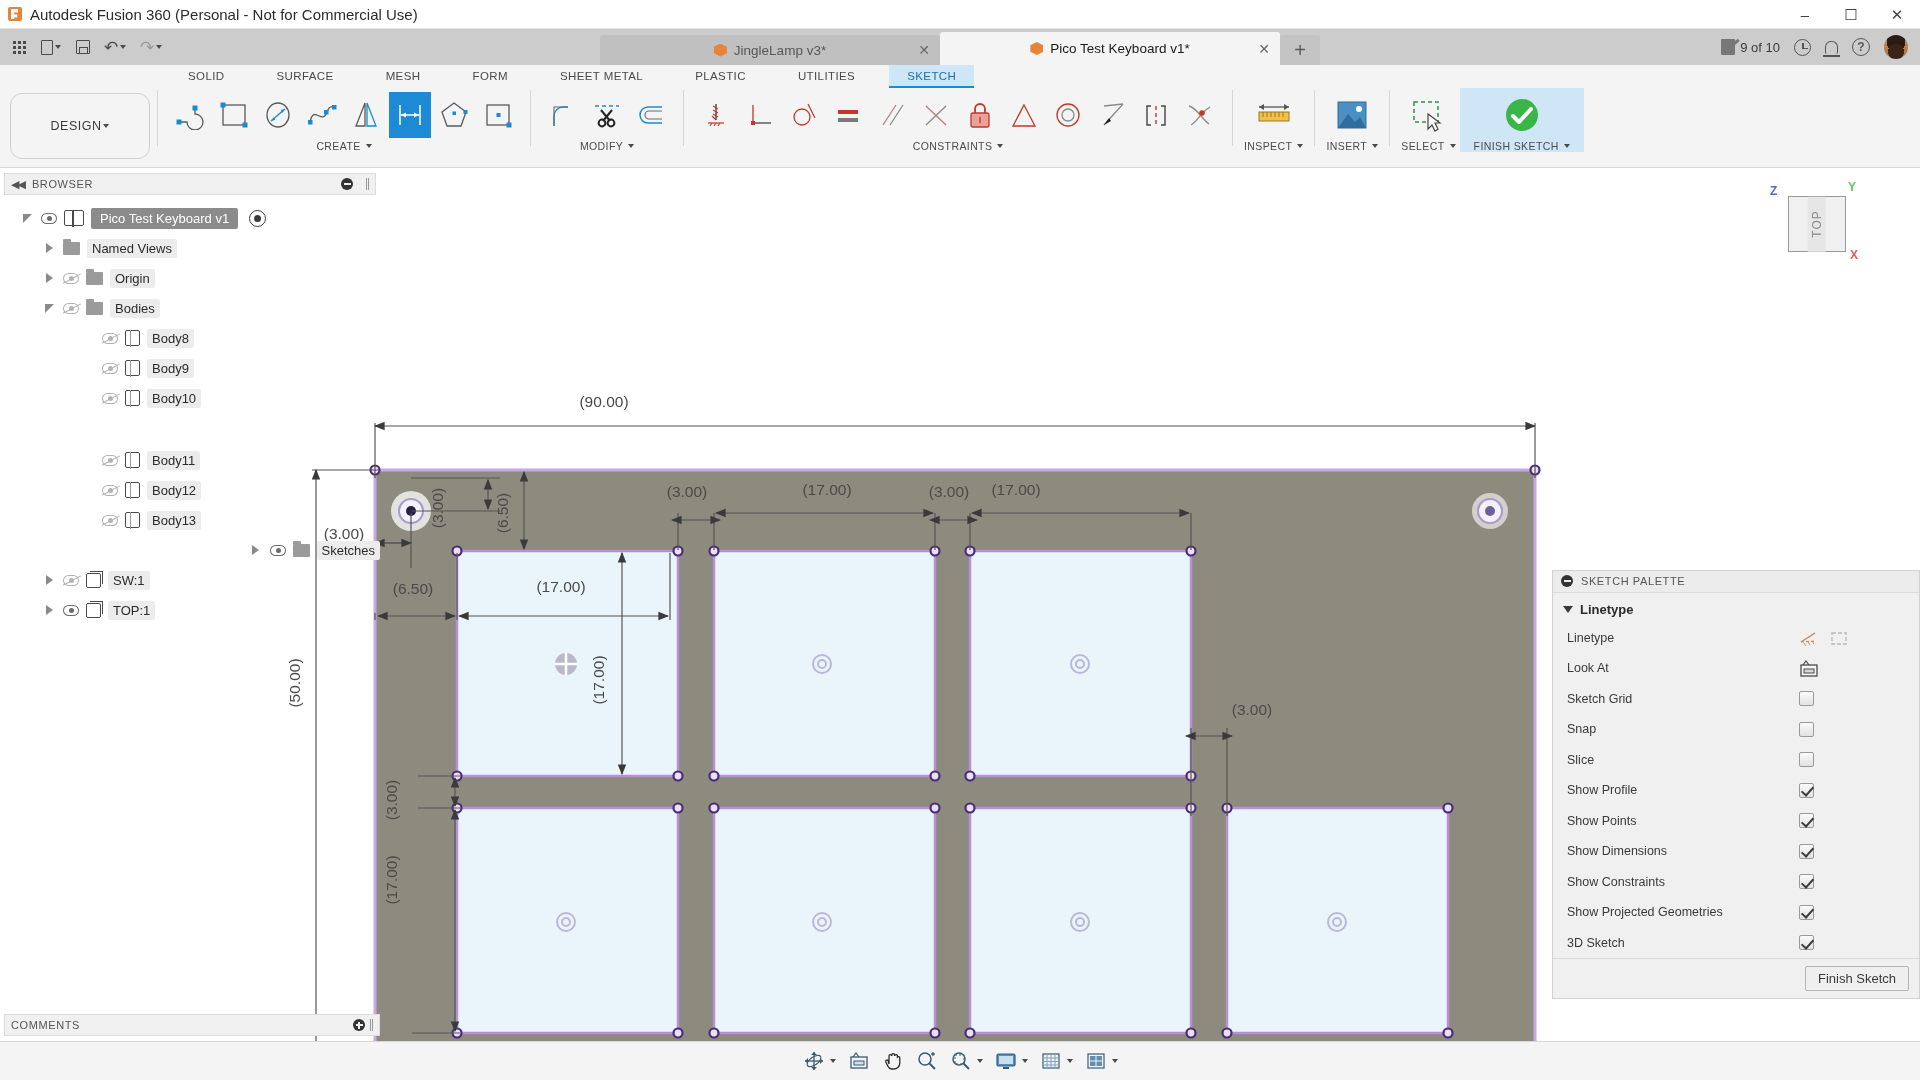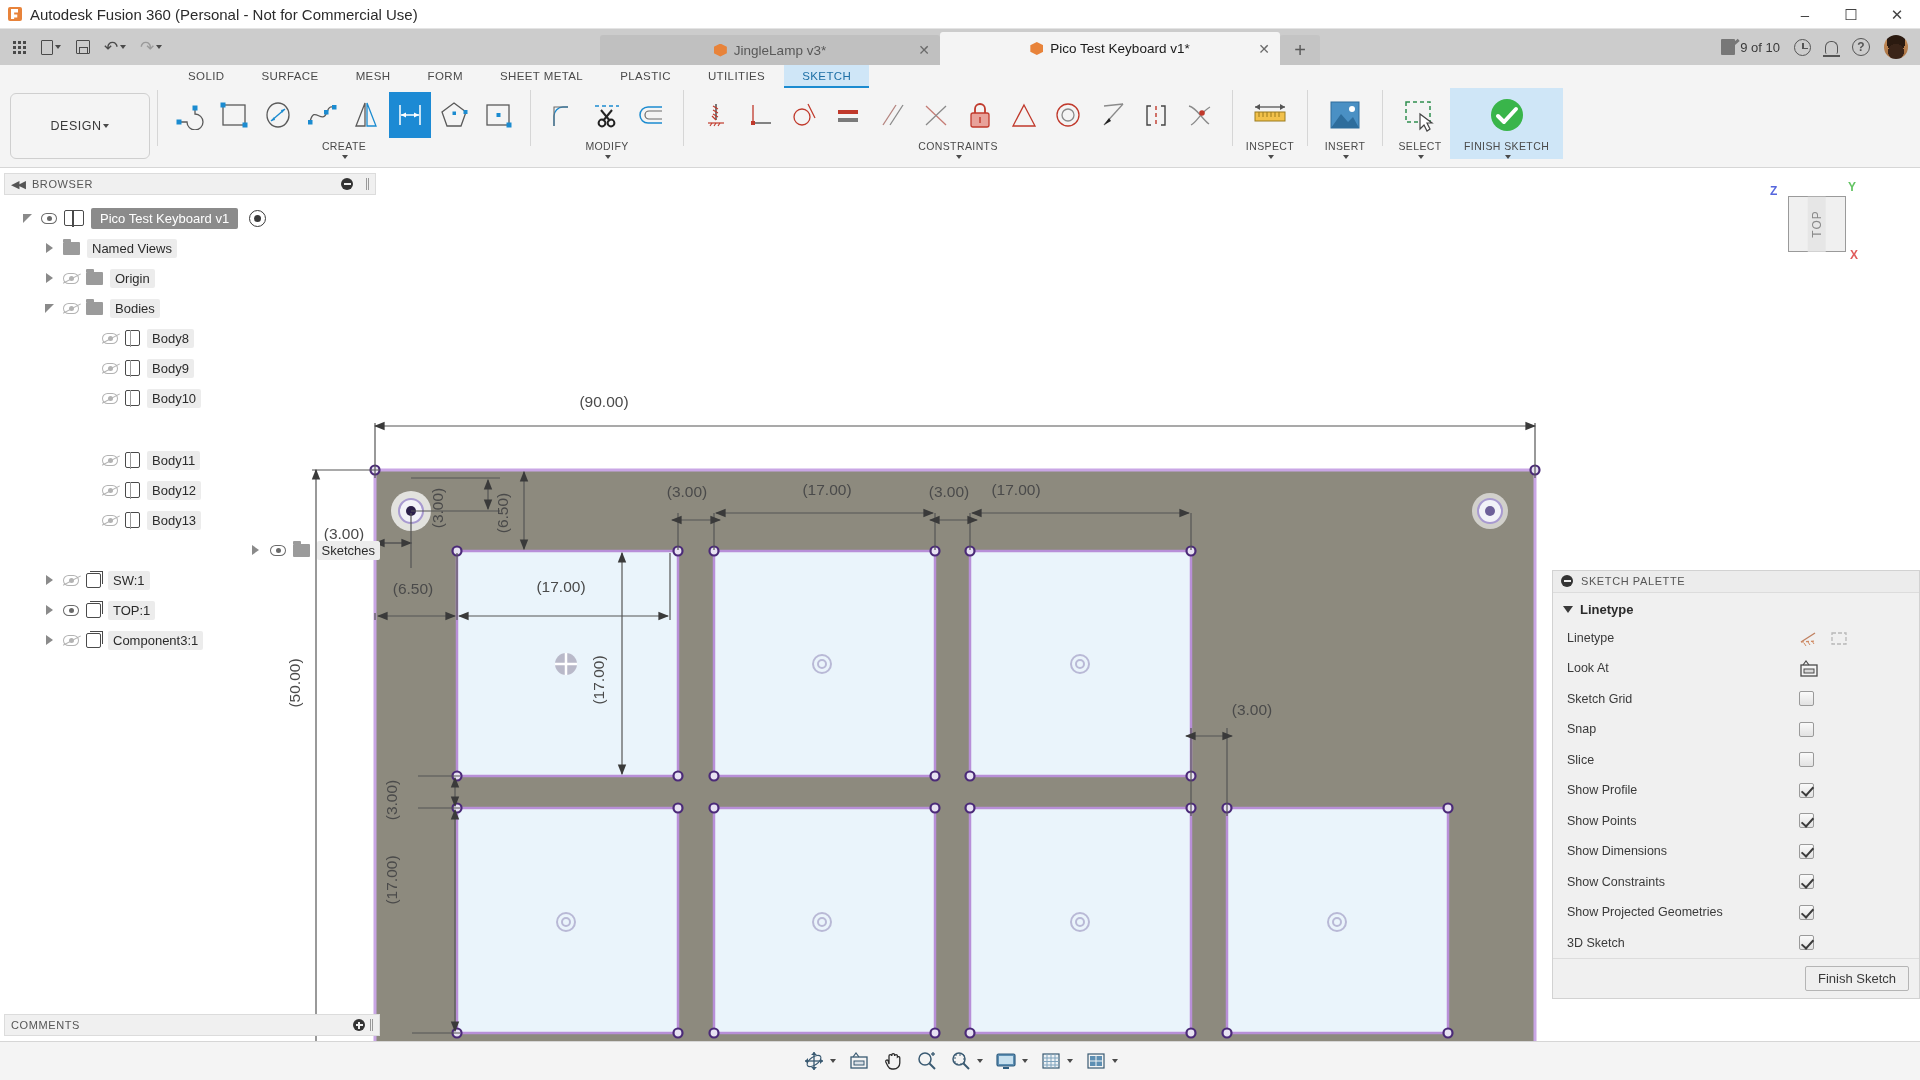--- a/index.html
+++ b/index.html
@@ -81,37 +81,37 @@
   .avatar{width:24px;height:24px;border-radius:50%;background:
      radial-gradient(circle at 50% 70%, #3a2418 0 38%, transparent 39%),
      radial-gradient(circle at 50% 30%, #2b1a10 0 45%, transparent 46%),
      linear-gradient(#c8905c,#a87040);}
   .nine-of{font-size:13px;color:#3a3a3a;}
   .edit-ic{width:14px;height:16px;background:#777;position:relative;border-radius:1px;}
   .edit-ic:after{content:"";position:absolute;right:-5px;top:3px;width:11px;height:3px;background:#777;transform:rotate(-40deg);}
 
   
   #ribbon{background:#f4f4f4;border-bottom:1px solid #d6d6d6;}
-  #ribtabs{height:23px;display:flex;align-items:flex-end;padding-left:170px;gap:1px;}
+  #ribtabs{height:23px;display:flex;align-items:flex-end;padding-left:170px;gap:16px;}
   .ribtab{
     padding:0 18px;height:23px;line-height:23px;font-size:11.5px;letter-spacing:.4px;
     color:#4a4a4a;position:relative;
   }
   .ribtab.active{background:#cfe6f7;color:#1d6fa5;margin-top:24px;}
   .ribtab.active:after{content:"";position:absolute;left:0;right:0;bottom:0;height:2.5px;background:#1b8bd0;}
 
   #ribbody{height:79px;display:flex;align-items:flex-start;padding-left:10px;}
   .design-btn{
     width:140px;height:66px;margin-top:5px;background:#f4f4f4;border:1px solid #cfcfcf;
-    border-radius:6px;display:flex;align-items:center;justify-content:center;
+    border-radius:12px;display:flex;align-items:center;justify-content:center;
     font-size:12.5px;letter-spacing:.5px;color:#3a3a3a;flex:none;
   }
   .rib-group{display:flex;flex-direction:column;align-items:center;padding:0 4px;position:relative;}
   .rib-icons{display:flex;align-items:center;height:54px;gap:2px;}
-  .rib-label{font-size:10.5px;letter-spacing:.4px;color:#4a4a4a;display:flex;align-items:center;gap:3px;margin-top:-2px;flex-direction:column;}
+  .rib-label{font-size:10.5px;letter-spacing:.4px;color:#4a4a4a;display:flex;align-items:center;gap:3px;margin-top:-2px;}
   .rib-label .caret{border-top-color:#4a4a4a;}
   .ribbtn{width:42px;height:46px;display:flex;align-items:center;justify-content:center;position:relative;}
   .ribbtn.big{width:52px;height:60px;flex-direction:column;gap:2px;}
   .ribbtn.sel{background:#1c8ad4;}
   .divider{width:1px;height:56px;background:#d6d6d6;margin:2px 7px 0 7px;}
 
   
   #main{position:relative;height:calc(1080px - 29px - 36px - 103px - 39px);}
   #canvas{position:absolute;inset:0;background:#ffffff;overflow:hidden;}
 
@@ -842,28 +842,20 @@
         <span class="tlabel">SW:1</span>
       </div>
       <div class="tnode" style="padding-left:38px;">
         <span class="tw">
             <i class="tri-right"></i>
           </span>
         <span class="eye"></span>
         <span class="compic"></span>
         <span class="tlabel">TOP:1</span>
       </div>
-      <div class="tnode" style="padding-left:38px;">
-        <span class="tw">
-            <i class="tri-right"></i>
-          </span>
-        <span class="eye off"></span>
-        <span class="compic"></span>
-        <span class="tlabel">Component3:1</span>
-      </div>
     </div>
   </div>
 
   <div id="palette">
     <div id="pal-hdr">
       <span class="pal-minus"></span>
       <span>SKETCH PALETTE</span>
     </div>
     <div id="pal-opt">
       <span class="tri-dn"></span>

